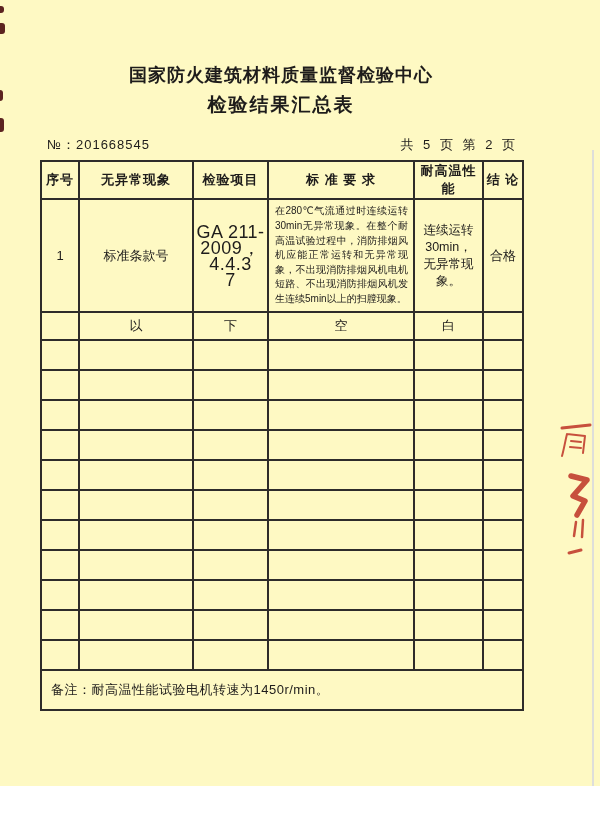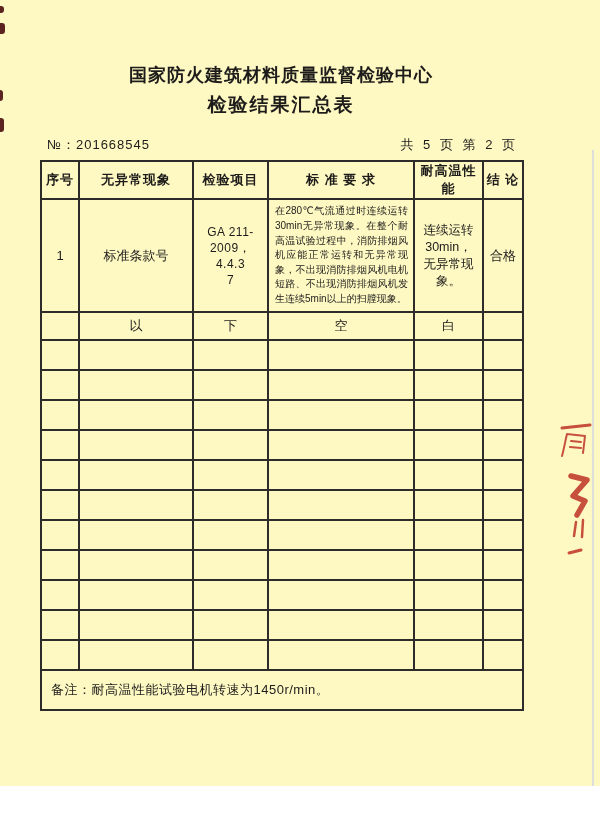--- a/index.html
+++ b/index.html
@@ -29,21 +29,21 @@
     border:2px solid #2e2c2a;
     padding:0; text-align:center; vertical-align:middle;
     font-size:13px; overflow:hidden;
   }
   .results th { font-weight:bold; letter-spacing:1px;border-radius:8px; }
   tr.row-head  { height:31px; }
   tr.row-main  { height:113px; }
   tr.row-blank { height:28px; }
   tr.row-empty { height:30px; }
   tr.row-note  { height:40px; }
-  td.cell-clause { white-space:pre-line; font-size:12px; line-height:16px; letter-spacing:0.5px; }
+  td.cell-clause { white-space:pre-line; font-size:18px; line-height:16px; letter-spacing:0.5px; }
   td.cell-req {
     text-align:justify; text-align-last:left;
     padding:4px 5px 4px 6px;
     font-size:10px; line-height:14.6px;
   }
   td.cell-result { padding:0 6px; font-size:12.5px; line-height:17px;margin-left:10px; }
   tr.row-note td { text-align:left; padding-left:9px; font-size:13px; letter-spacing:0.5px;margin-top:22px; }
   
   .edge-shadow { position:absolute; left:592px; top:150px; width:2px; height:675px;
                  background:#dededa; }

